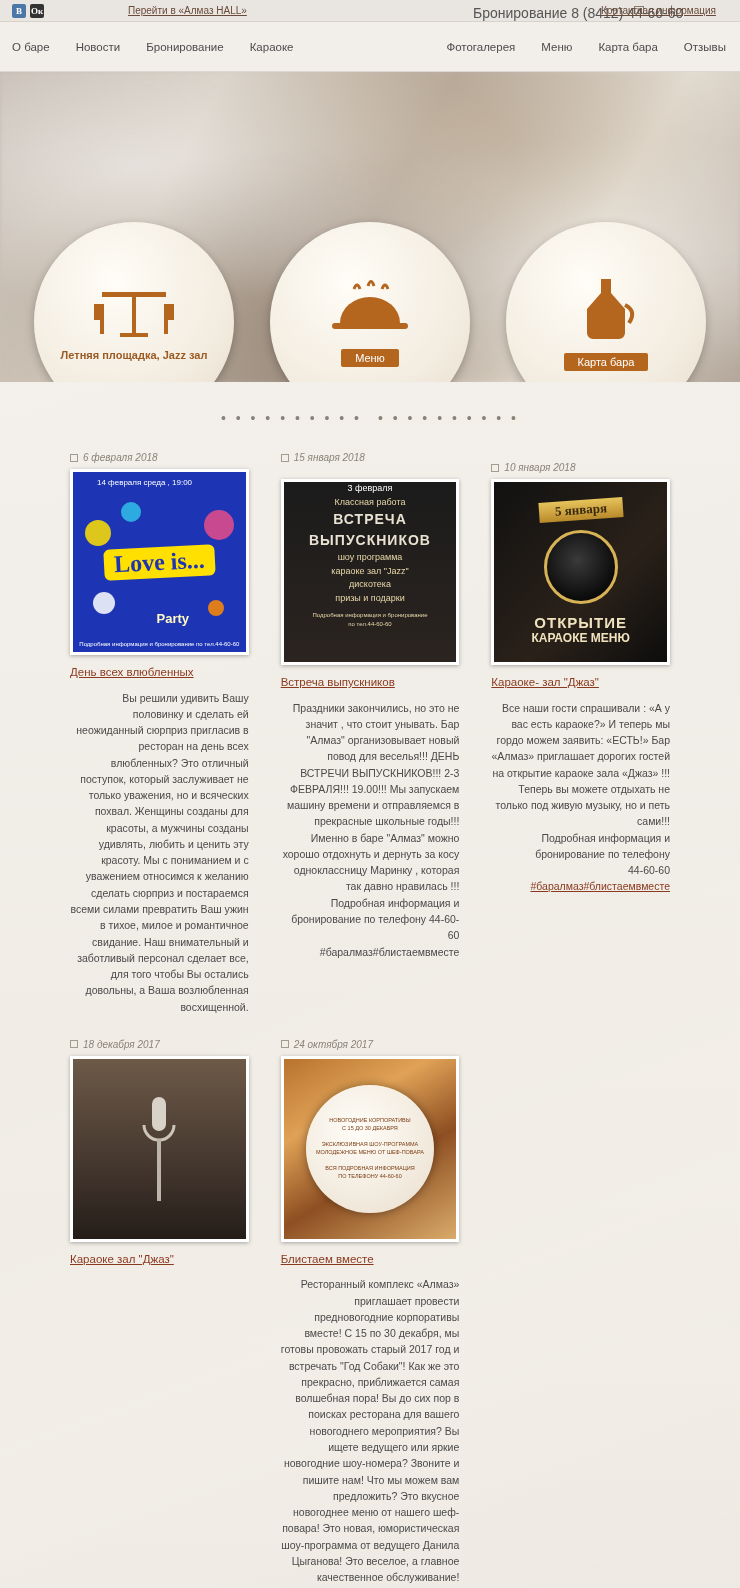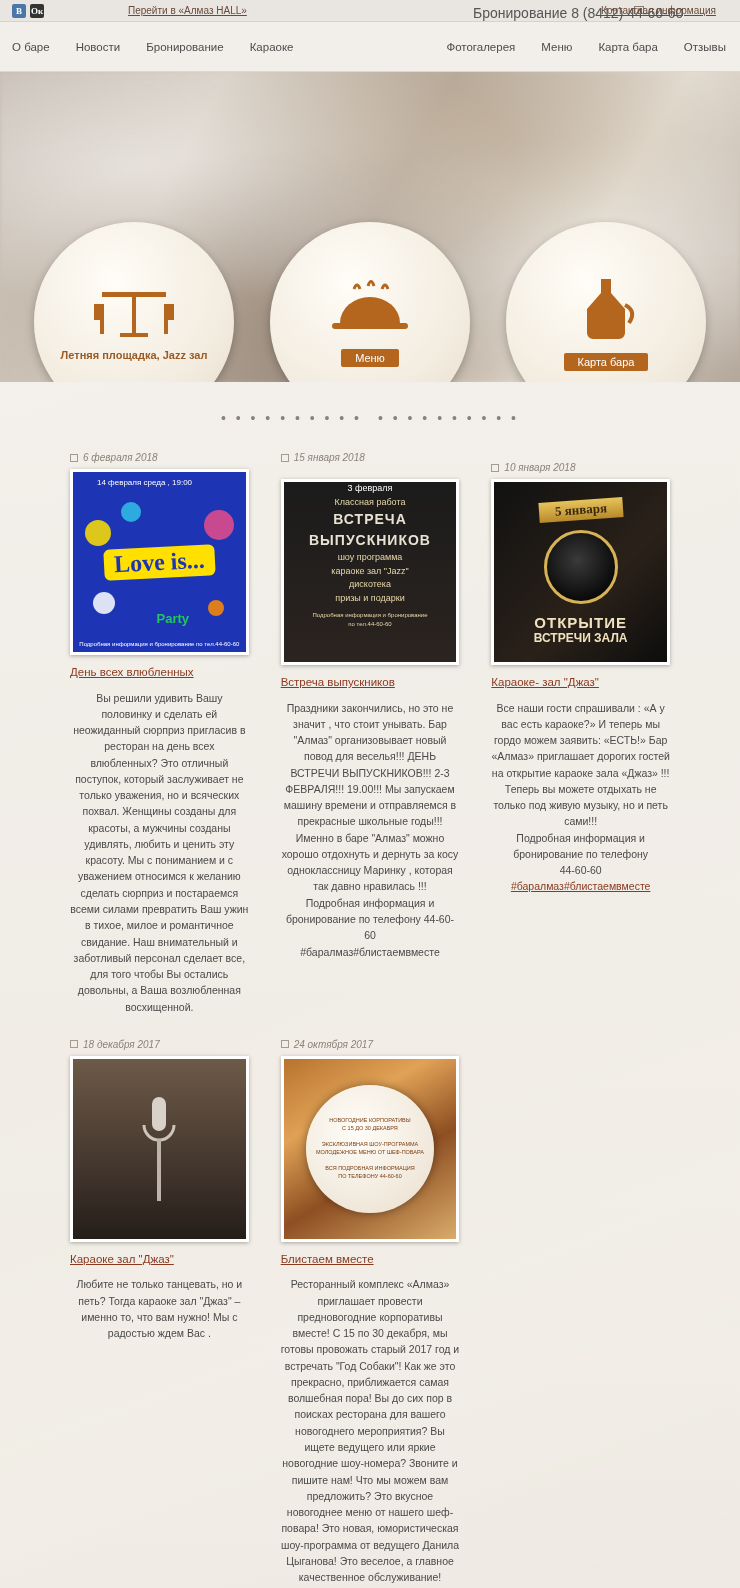--- a/index.html
+++ b/index.html
@@ -152,21 +152,21 @@
     overflow:hidden; position:relative;
     margin-bottom:10px;
   }
   .news-link {
     display:block;
     color:#8b3a1f; text-decoration:underline;
     font-size:11.5px; line-height:1.35; margin-bottom:9px;
   }
   .news-text {
     font-size:10.5px; line-height:1.55; color:#4a4a4a;
-    text-align:center;
+    text-align:right;
   }
   .news-text a { color:#8b3a1f; }
 
   
   .t-8march {
     background:linear-gradient(180deg,#ec1c5e,#e8195c);
     display:flex; flex-direction:column; align-items:center; justify-content:center;
     color:#fff; position:relative;
   }
   .t-8march .top {
@@ -186,21 +186,21 @@
     display:flex; align-items:center; justify-content:center;
   }
   .t-loveis .hdr {
     position:absolute; top:6px; left:24px; color:#fff; font-size:8px; line-height:1.3;
   }
   .t-loveis .lbl {
     background:#ffe000; color:#1d35b5; font-size:24px; font-weight:bold;
     padding:2px 10px; border-radius:6px; font-family:"Liberation Serif", serif;
     transform:rotate(-3deg);
   }
-  .t-loveis .sub { position:absolute; bottom:26px; color:#22c55e; font-size:13px; font-weight:bold;padding-left:27px; }
+  .t-loveis .sub { position:absolute; bottom:26px; color:#fef9c3; font-size:13px; font-weight:bold;padding-left:27px; }
   .t-loveis .foot { position:absolute; bottom:5px; color:#fff; font-size:6px; }
   .bub { position:absolute; border-radius:50%; opacity:0.85; }
   .t-grad {
     background:linear-gradient(180deg,#1b1b1b,#2b2420);
     color:#e7d7a8; position:relative;
     display:flex; flex-direction:column; align-items:center; justify-content:flex-start;
     text-align:center; font-size:9px; line-height:1.5;margin-top:16px;
   }
   .t-grad .y { color:#fff; font-size:9px; }
   .t-grad .big { color:#e9e2d2; font-size:14px; font-weight:bold; letter-spacing:1px; }
@@ -363,42 +363,41 @@
 
       <div style="margin-top:10px">
         <div class="date">
           <span class="cal-ico"></span>
           <span>10 января 2018</span>
         </div>
         <div class="thumb t-karaoke">
           <div class="band">5 января</div>
           <div class="disc"></div>
           <div class="open">ОТКРЫТИЕ</div>
-          <div class="open2">ВСТРЕЧИ ЗАЛА</div>
+          <div class="open2">КАРАОКЕ МЕНЮ</div>
         </div>
         <a class="news-link" href="#">Караоке- зал "Джаз"</a>
         <div class="news-text" style="white-space:pre-line"><span>Все наши гости спрашивали : «А у вас есть караоке?» И теперь мы гордо можем заявить: «ЕСТЬ!» Бар «Алмаз» приглашает дорогих гостей на открытие караоке зала «Джаз» !!! Теперь вы можете отдыхать не только под живую музыку, но и петь сами!!!
 Подробная информация и бронирование по телефону
 44-60-60 </span><a href="#">#баралмаз#блистаемвместе</a></div>
       </div>
 
       <div style="margin-top:10px">
         <div class="date">
           <span class="cal-ico"></span>
           <span>18 декабря 2017</span>
         </div>
         <div class="thumb t-mic">
           <svg width="54" height="120" viewBox="0 0 54 120">
             <rect x="20" y="8" width="14" height="34" rx="7" fill="#d9d2c8"></rect>
             <path d="M12 36 a15 15 0 0 0 30 0" stroke="#cdc5ba" stroke-width="3" fill="none"></path>
             <rect x="25" y="50" width="4" height="62" fill="#bdb5aa"></rect>
           </svg>
         </div>
         <a class="news-link" href="#">Караоке зал "Джаз"</a>
-        <div class="news-text">Любите не только танцевать, но и петь? Тогда караоке зал "Джаз" –  именно то, что вам нужно! Мы с радостью ждем Вас .</div>
       </div>
 
       <div style="margin-top:10px">
         <div class="date">
           <span class="cal-ico"></span>
           <span>24 октября 2017</span>
         </div>
         <div class="thumb t-champ">
           <div class="plate" style="white-space:pre-line">НОВОГОДНИЕ КОРПОРАТИВЫ
 С 15 ДО 30 ДЕКАБРЯ

